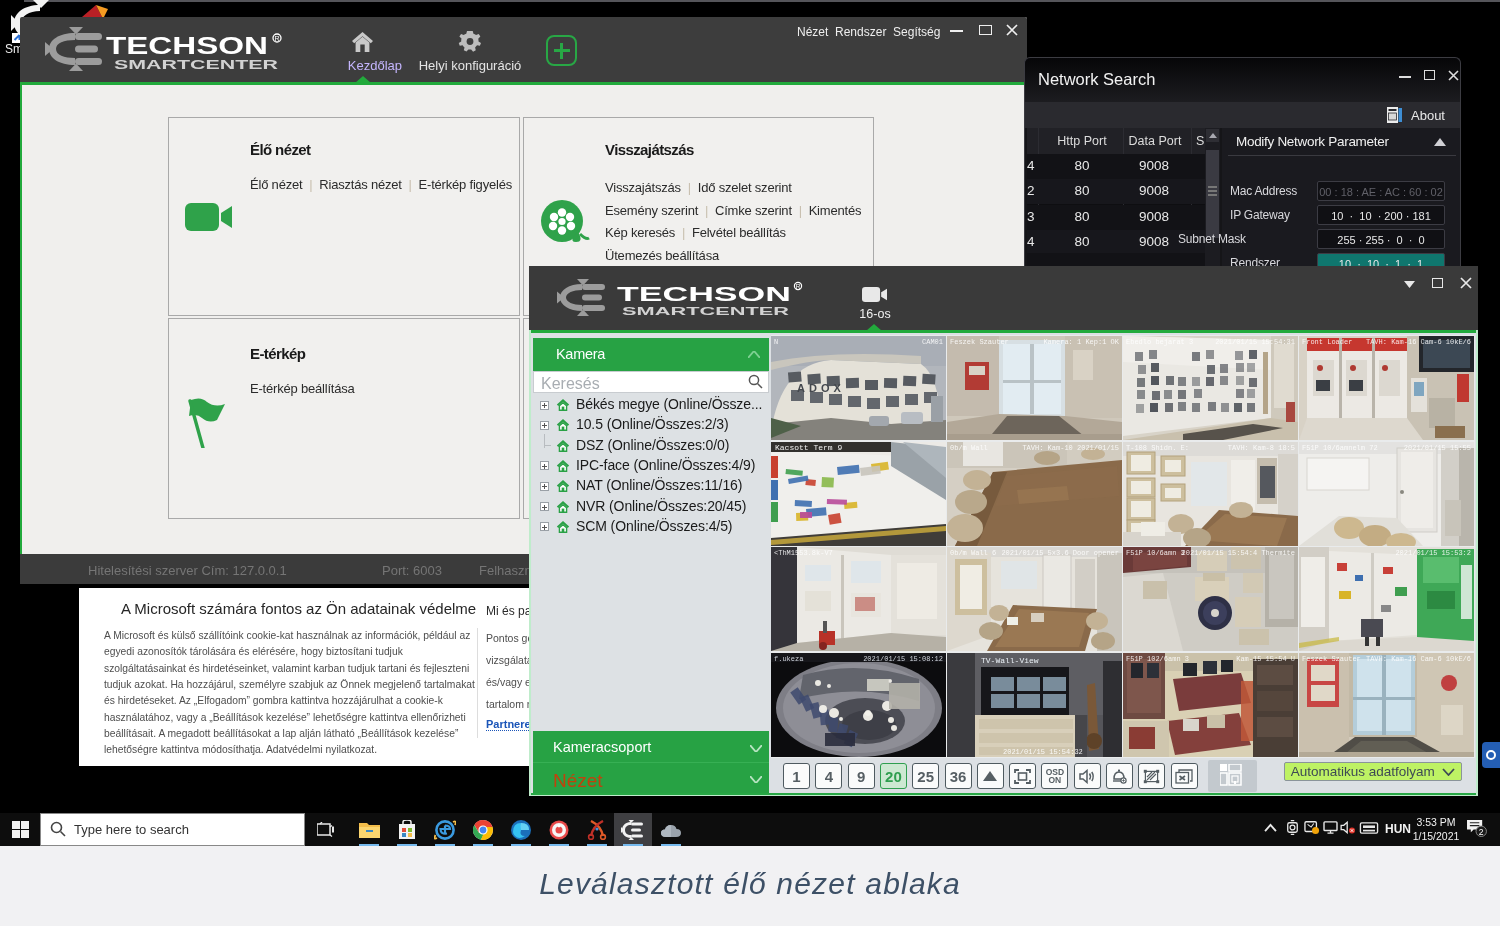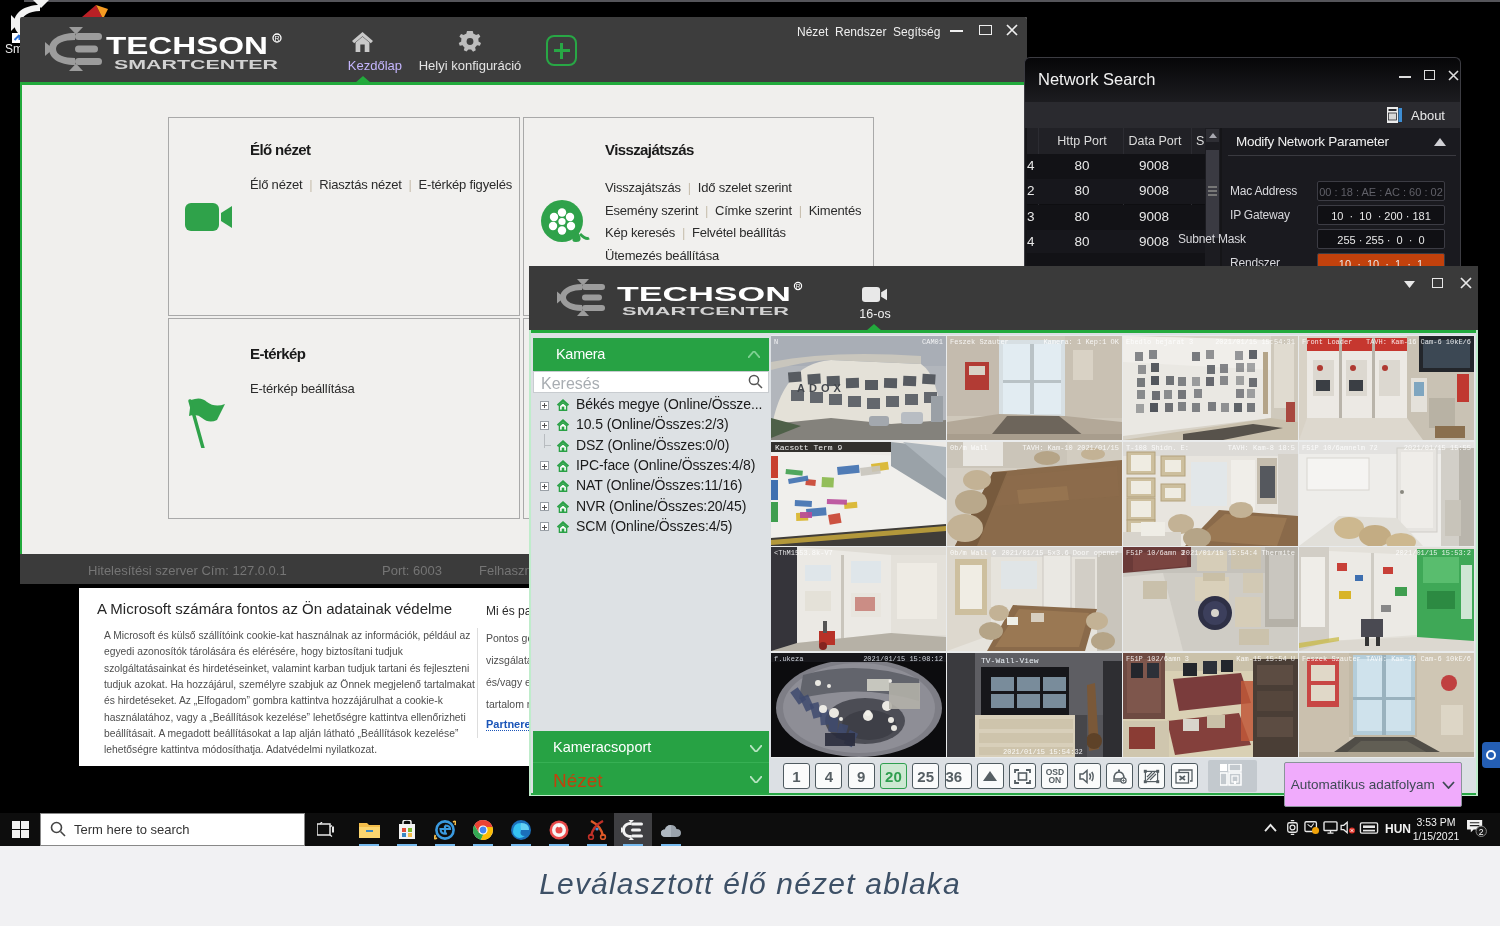--- a/index.html
+++ b/index.html
@@ -160,21 +160,21 @@
 <svg class="abs" style="left:1434px;top:138px" width="12" height="8" viewBox="0 0 12 8">
     <path d="M0 8 L6 0 L12 8 Z" fill="#cfcfd4"></path>
   </svg>
 <div class="abs" style="left:1230px;top:184px;font-size:12px;letter-spacing:-0.2px;color:#d8d8dc">Mac Address</div>
 <div class="abs" style="left:1317px;top:181px;width:128px;height:20px;background:#101014;border:1px solid #3c3c44;border-radius:2px;text-align:center;font-size:11px;color:#606068;line-height:20px;white-space:nowrap;overflow:hidden">00 : 18 : AE : AC : 60 : 02</div>
 <div class="abs" style="left:1230px;top:208px;font-size:12px;letter-spacing:-0.2px;color:#d8d8dc">IP Gateway</div>
 <div class="abs" style="left:1317px;top:205px;width:128px;height:20px;background:#101014;border:1px solid #3c3c44;border-radius:2px;text-align:center;font-size:11px;color:#e8e8e8;line-height:20px;white-space:nowrap;overflow:hidden">10&nbsp;&nbsp;·&nbsp;&nbsp;10&nbsp;&nbsp;·&nbsp;200&nbsp;·&nbsp;181</div>
 <div class="abs" style="left:1178px;top:232px;font-size:12px;letter-spacing:-0.2px;color:#d8d8dc">Subnet Mask</div>
 <div class="abs" style="left:1317px;top:229px;width:128px;height:20px;background:#101014;border:1px solid #3c3c44;border-radius:2px;text-align:center;font-size:11px;color:#e8e8e8;line-height:20px;white-space:nowrap;overflow:hidden">255&nbsp;·&nbsp;255&nbsp;·&nbsp;&nbsp;0&nbsp;&nbsp;·&nbsp;&nbsp;0</div>
 <div class="abs" style="left:1230px;top:256px;font-size:12px;letter-spacing:-0.2px;color:#d8d8dc">Rendszer</div>
-<div class="abs" style="left:1317px;top:253px;width:128px;height:20px;background:#c2410c;border:1px solid #3c3c44;border-radius:2px;text-align:center;font-size:11px;color:#e8e8e8;line-height:20px;white-space:nowrap;overflow:hidden">10&nbsp;&nbsp;·&nbsp;&nbsp;10&nbsp;&nbsp;·&nbsp;&nbsp;1&nbsp;&nbsp;·&nbsp;&nbsp;1</div>
+<div class="abs" style="left:1317px;top:253px;width:128px;height:20px;background:#0f766e;border:1px solid #3c3c44;border-radius:2px;text-align:center;font-size:11px;color:#e8e8e8;line-height:20px;white-space:nowrap;overflow:hidden">10&nbsp;&nbsp;·&nbsp;&nbsp;10&nbsp;&nbsp;·&nbsp;&nbsp;1&nbsp;&nbsp;·&nbsp;&nbsp;1</div>
 
 <div class="abs" style="left:529px;top:266px;width:949px;height:530px;background:#dce0e4;border:2px solid #bfeccb"></div>
 <div class="abs" style="left:529px;top:266px;width:949px;height:64px;background:#3a3a3a"></div>
 <div class="abs" style="left:531px;top:330px;width:945px;height:3px;background:#22aa3c"></div>
 <svg class="abs" style="left:556px;top:277px" width="250" height="42" viewBox="0 0 250 42">
 <g fill="#9c9c9c">
  <path d="M26 7 C13 7 4 13 4 20.5 C4 28 13 34 26 34 L26 28 C17 28 10 25 10 20.5 C10 16 17 13 26 13 Z"></path>
  <rect x="26" y="7" width="23" height="6" rx="3"></rect>
  <rect x="26" y="28" width="23" height="6" rx="3"></rect>
  <rect x="26" y="17.5" width="20" height="6" rx="3"></rect>
@@ -245,21 +245,21 @@
 <div class="abs" style="left:576px;top:436.6px;font-size:14px;letter-spacing:-0.1px;color:#1a1a1a;white-space:nowrap">DSZ (Online/Összes:0/0)</div>
 <div class="abs" style="left:540px;top:461.4px;width:9px;height:9px;border:1px solid #9aa0a6;background:#fff">
     <div class="abs" style="left:1px;top:3.5px;width:5px;height:1px;background:#555"></div>
     <div class="abs" style="left:3px;top:1.5px;width:1px;height:5px;background:#555"></div>
   </div>
 <svg class="abs" style="left:556px;top:458.9px" width="14" height="14" viewBox="0 0 16 16">
     <path d="M8 1 L15 7.5 L13.4 9 L8 4.2 L2.6 9 L1 7.5 Z" fill="#2aa146"></path>
     <path d="M3.9 8.9 L8 5.3 L12.1 8.9 L12.1 14 L3.9 14 Z" fill="#fff" stroke="#2aa146" stroke-width="1.6"></path>
     <rect x="6.5" y="9.8" width="3" height="4.2" fill="#2aa146"></rect>
   </svg>
-<div class="abs" style="left:576px;top:456.9px;font-size:14px;letter-spacing:-0.1px;color:#1a1a1a;white-space:nowrap">IPC-face (Online/Összes:4/8)</div>
+<div class="abs" style="left:576px;top:456.9px;font-size:14px;letter-spacing:-0.1px;color:#1a1a1a;white-space:nowrap">IPC-face (Online/Összes:4/9)</div>
 <div class="abs" style="left:540px;top:481.7px;width:9px;height:9px;border:1px solid #9aa0a6;background:#fff">
     <div class="abs" style="left:1px;top:3.5px;width:5px;height:1px;background:#555"></div>
     <div class="abs" style="left:3px;top:1.5px;width:1px;height:5px;background:#555"></div>
   </div>
 <svg class="abs" style="left:556px;top:479.2px" width="14" height="14" viewBox="0 0 16 16">
     <path d="M8 1 L15 7.5 L13.4 9 L8 4.2 L2.6 9 L1 7.5 Z" fill="#2aa146"></path>
     <path d="M3.9 8.9 L8 5.3 L12.1 8.9 L12.1 14 L3.9 14 Z" fill="#fff" stroke="#2aa146" stroke-width="1.6"></path>
     <rect x="6.5" y="9.8" width="3" height="4.2" fill="#2aa146"></rect>
   </svg>
 <div class="abs" style="left:576px;top:477.2px;font-size:14px;letter-spacing:-0.1px;color:#1a1a1a;white-space:nowrap">NAT (Online/Összes:11/16)</div>
@@ -701,21 +701,21 @@
   </div>
 <div class="abs" style="left:847.5999999999999px;top:763px;width:27px;height:26px;border:1.5px solid #4e5a60;border-radius:3px;background:#fafbfb;display:flex;align-items:center;justify-content:center">
     <span style="font-size:15px;color:#555e63;font-weight:bold">9</span>
   </div>
 <div class="abs" style="left:879.8999999999999px;top:763px;width:27px;height:26px;border:1.5px solid #2f9e4f;border-radius:3px;background:#cde8d2;display:flex;align-items:center;justify-content:center">
     <span style="font-size:15px;color:#2f9e4f;font-weight:bold">20</span>
   </div>
 <div class="abs" style="left:912.1999999999998px;top:763px;width:27px;height:26px;border:1.5px solid #4e5a60;border-radius:3px;background:#fafbfb;display:flex;align-items:center;justify-content:center">
     <span style="font-size:15px;color:#555e63;font-weight:bold">25</span>
   </div>
-<div class="abs" style="left:944.4999999999998px;top:763px;width:27px;height:26px;border:1.5px solid #4e5a60;border-radius:3px;background:#fafbfb;display:flex;align-items:center;">
+<div class="abs" style="left:944.4999999999998px;top:763px;width:27px;height:26px;border:1.5px solid #4e5a60;border-radius:3px;background:#fafbfb;display:flex;align-items:center;justify-content:center">
     <span style="font-size:15px;color:#555e63;font-weight:bold">36</span>
   </div>
 <div class="abs" style="left:976.7999999999997px;top:763px;width:27px;height:26px;border:1.5px solid #4e5a60;border-radius:3px;background:#fafbfb;display:flex;align-items:center;justify-content:center">
     <svg width="16" height="12" viewBox="0 0 16 12">
       <path d="M8 1 L15 11 L1 11 Z" fill="#555e63"></path>
     </svg>
   </div>
 <div class="abs" style="left:1009.0999999999997px;top:763px;width:27px;height:26px;border:1.5px solid #4e5a60;border-radius:3px;background:#fafbfb;display:flex;align-items:center;justify-content:center">
     <svg width="17" height="15" viewBox="0 0 17 15">
       <g stroke="#555e63" stroke-width="1.8" fill="none">
@@ -767,29 +767,29 @@
       <g fill="#fff">
         <rect x="0" y="0" width="7" height="7"></rect>
         <rect x="9" y="0" width="12" height="7" fill="none" stroke="#fff" stroke-width="1.5"></rect>
         <rect x="0" y="9" width="7" height="12" fill="none" stroke="#fff" stroke-width="1.5"></rect>
         <rect x="9" y="9" width="12" height="12" fill="none" stroke="#fff" stroke-width="1.5"></rect>
         <rect x="12" y="12" width="6" height="6" fill="none" stroke="#fff" stroke-width="1.2"></rect>
         <rect x="14" y="17" width="2" height="3"></rect>
       </g>
     </svg>
   </div>
-<div class="abs" style="left:1284px;top:762px;width:178px;height:45px;background:#f0abfc;border:1px solid #8a949a;border-radius:2px;display:flex;align-items:center;justify-content:center">
+<div class="abs" style="left:1284px;top:762px;width:178px;height:19px;background:#bef264;border:1px solid #8a949a;border-radius:2px;display:flex;align-items:center;justify-content:center">
     <span style="font-size:13.5px;color:#3e4a55">Automatikus adatfolyam&nbsp;&nbsp;</span>
     <svg width="13" height="8" viewBox="0 0 13 8">
       <path d="M1 1 L6.5 7 L12 1" stroke="#3e4a55" stroke-width="1.8" fill="none"></path>
     </svg>
   </div>
 
 <div class="abs" style="left:79px;top:588px;width:450px;height:178px;background:#fff;overflow:hidden">
-<div class="abs" style="left:18px;top:12px;font-size:15px;color:#262626;white-space:nowrap">A Microsoft számára fontos az Ön adatainak védelme</div>
+<div class="abs" style="left:42px;top:12px;font-size:15px;color:#262626;white-space:nowrap">A Microsoft számára fontos az Ön adatainak védelme</div>
 <div class="abs" style="left:25px;top:42.0px;font-size:10.3px;color:#4e4e4e;white-space:nowrap">A Microsoft és külső szállítóink cookie-kat használnak az információk, például az</div>
     <div class="abs" style="left:25px;top:58.3px;font-size:10.3px;color:#4e4e4e;white-space:nowrap">egyedi azonosítók tárolására és elérésére, hogy biztosítani tudjuk</div>
     <div class="abs" style="left:25px;top:74.6px;font-size:10.3px;color:#4e4e4e;white-space:nowrap">szolgáltatásainkat és hirdetéseinket, valamint karban tudjuk tartani és fejleszteni</div>
     <div class="abs" style="left:25px;top:90.9px;font-size:10.3px;color:#4e4e4e;white-space:nowrap">tudjuk azokat. Ha hozzájárul, személyre szabjuk az Önnek megjelenő tartalmakat</div>
     <div class="abs" style="left:25px;top:107.2px;font-size:10.3px;color:#4e4e4e;white-space:nowrap">és hirdetéseket. Az „Elfogadom” gombra kattintva hozzájárulhat a cookie-k</div>
     <div class="abs" style="left:25px;top:123.5px;font-size:10.3px;color:#4e4e4e;white-space:nowrap">használatához, vagy a „Beállítások kezelése” lehetőségre kattintva ellenőrizheti</div>
     <div class="abs" style="left:25px;top:139.8px;font-size:10.3px;color:#4e4e4e;white-space:nowrap">beállításait. A megadott beállításokat a lap alján látható „Beállítások kezelése”</div>
     <div class="abs" style="left:25px;top:156.10000000000002px;font-size:10.3px;color:#4e4e4e;white-space:nowrap">lehetőségre kattintva módosíthatja. Adatvédelmi nyilatkozat.</div>
 <div class="abs" style="left:398px;top:40px;width:1px;height:110px;background:#ddd"></div>
 <div class="abs" style="left:407px;top:16px;font-size:12px;color:#2a2a2a;white-space:nowrap">Mi és par</div>
@@ -810,21 +810,21 @@
       <rect x="9" y="0" width="8" height="8"></rect>
       <rect x="0" y="9" width="8" height="8"></rect>
       <rect x="9" y="9" width="8" height="8"></rect>
     </g>
   </svg>
 <div class="abs" style="left:40px;top:813px;width:265px;height:33px;background:#fff;border:1px solid #888"></div>
 <svg class="abs" style="left:50px;top:821px" width="16" height="16" viewBox="0 0 16 16">
     <circle cx="6.5" cy="6.5" r="5" fill="none" stroke="#444" stroke-width="1.6"></circle>
     <path d="M10.5 10.5 L15 15" stroke="#444" stroke-width="1.6"></path>
   </svg>
-<div class="abs" style="left:74px;top:822px;font-size:13px;color:#333">Term here to search</div>
+<div class="abs" style="left:74px;top:822px;font-size:13px;color:#333">Type here to search</div>
 <div class="abs" style="left:309px;top:813px;width:32px;height:33px;display:flex;align-items:center;justify-content:center">
     <svg width="17" height="15" viewBox="0 0 17 15">
       <rect x="0" y="2" width="13" height="11" fill="none" stroke="#e8e8e8" stroke-width="1.5"></rect>
       <path d="M3 2 L5 0 M13 5 L15 3.5 M13 13 L15 14.5" stroke="#e8e8e8" stroke-width="1.3"></path>
       <rect x="15" y="4.5" width="2" height="6" fill="#e8e8e8"></rect>
     </svg>
   </div>
 <div class="abs" style="left:350px;top:813px;width:38px;height:33px;display:flex;align-items:center;justify-content:center">
     <svg width="21" height="17" viewBox="0 0 21 17">
       <path d="M0 2 L8 2 L10 4 L21 4 L21 17 L0 17 Z" fill="#f3bd4a"></path>

